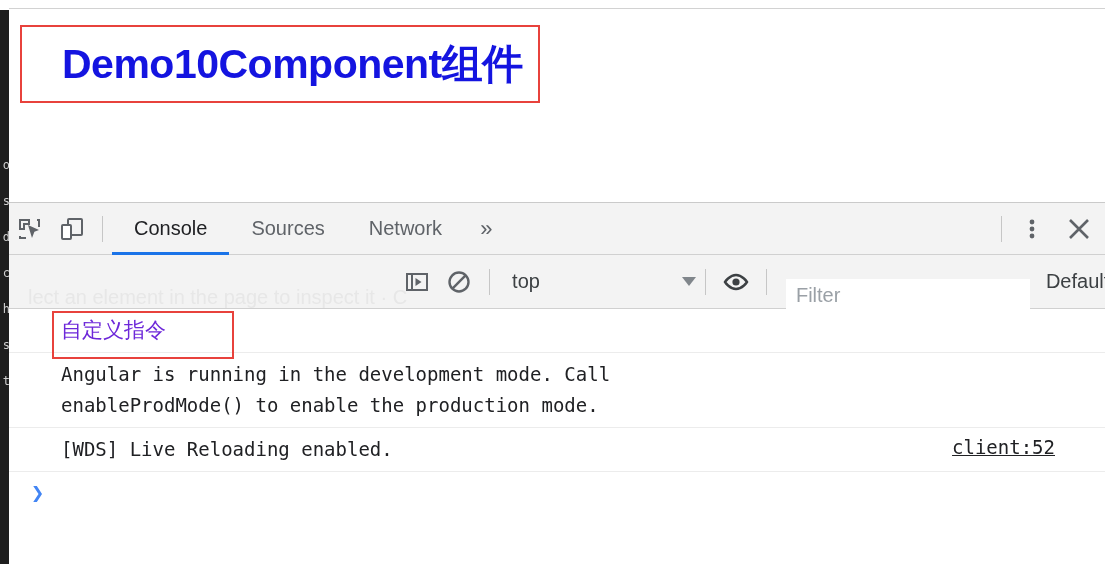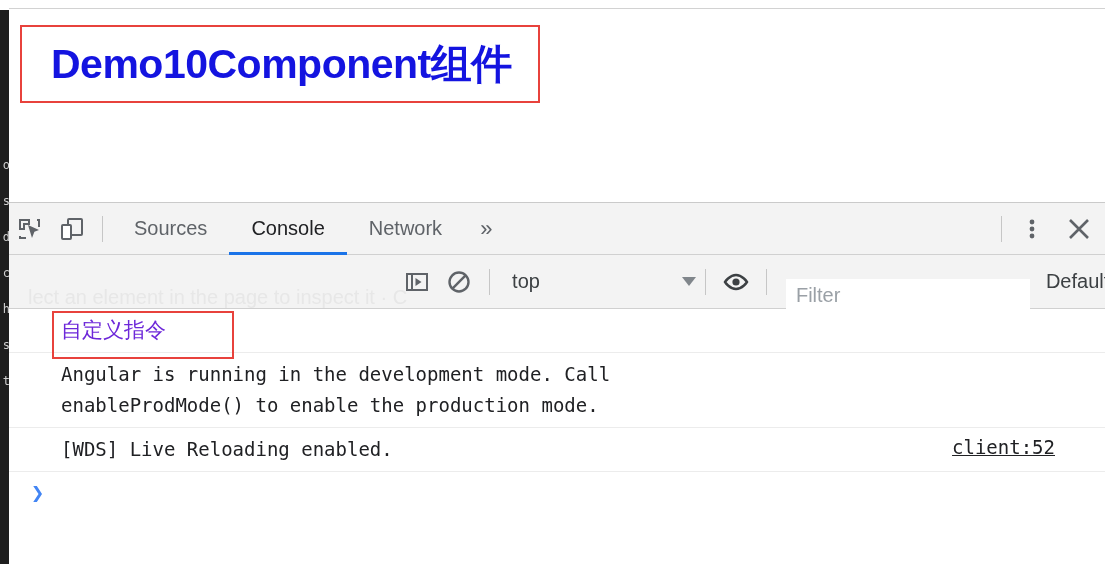--- a/index.html
+++ b/index.html
@@ -65,23 +65,24 @@
     border: 2px solid #e8423c;
     box-sizing: border-box;
     display: flex;
     align-items: center;
   }
   #app-title-box .app-title {
     font-family: "Liberation Sans", sans-serif;
     font-size: 41px;
     font-weight: bold;
     color: #1414e0;
-    padding-left: 29px;
+    padding-left: 0;
     letter-spacing: -0.5px;
     white-space: nowrap;
+    margin-left: 40px;
   }
 
   
   #devtools {
     position: absolute;
     left: 9px;
     top: 202px;
     width: 1096px;
     height: 362px;
     background: #ffffff;
@@ -308,25 +309,25 @@
       </svg>
     </div>
     <div class="icon-btn">
       <svg width="26" height="26" viewBox="0 0 26 26">
         <rect x="9" y="3" width="14" height="16" rx="1" fill="none" stroke="#5f6368" stroke-width="2"></rect>
         <rect x="3" y="9" width="9" height="14" rx="1" fill="#ffffff" stroke="#5f6368" stroke-width="2"></rect>
       </svg>
     </div>
     <div class="tb-sep"></div>
 
+    <div class="tab active">
+      <span>Console</span>
+    </div>
     <div class="tab">
       <span>Sources</span>
-    </div>
-    <div class="tab active">
-      <span>Console</span>
     </div>
     <div class="tab">
       <span>Network</span>
     </div>
     <div class="tab-more">
       <span>»</span>
     </div>
 
     <div id="tabbar-spacer"></div>
 

